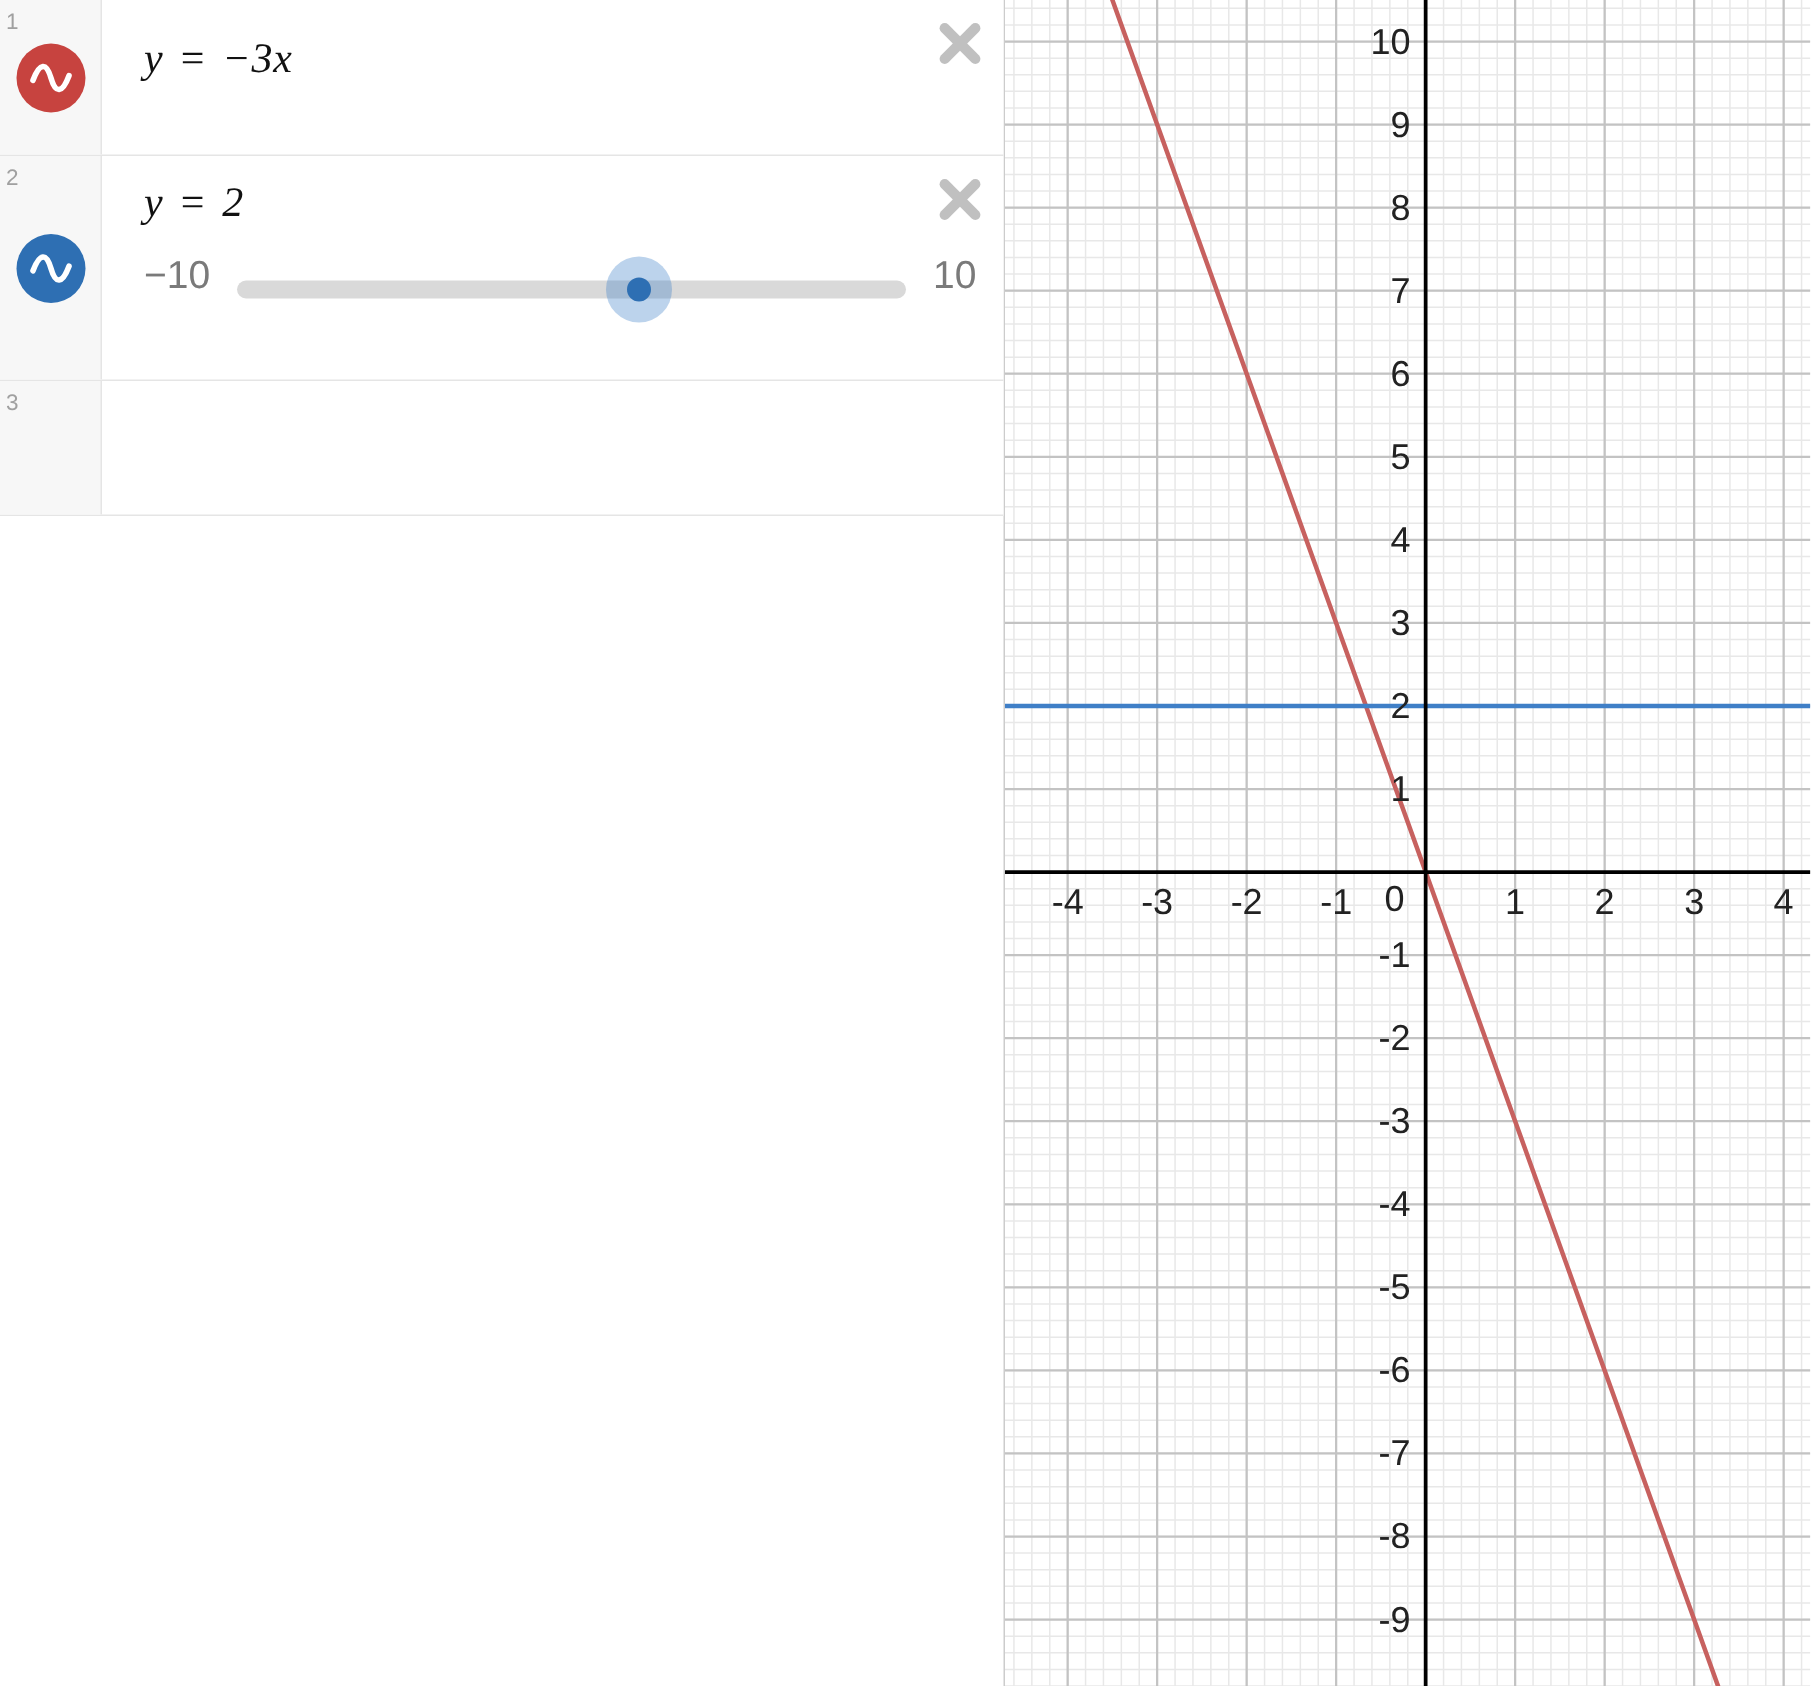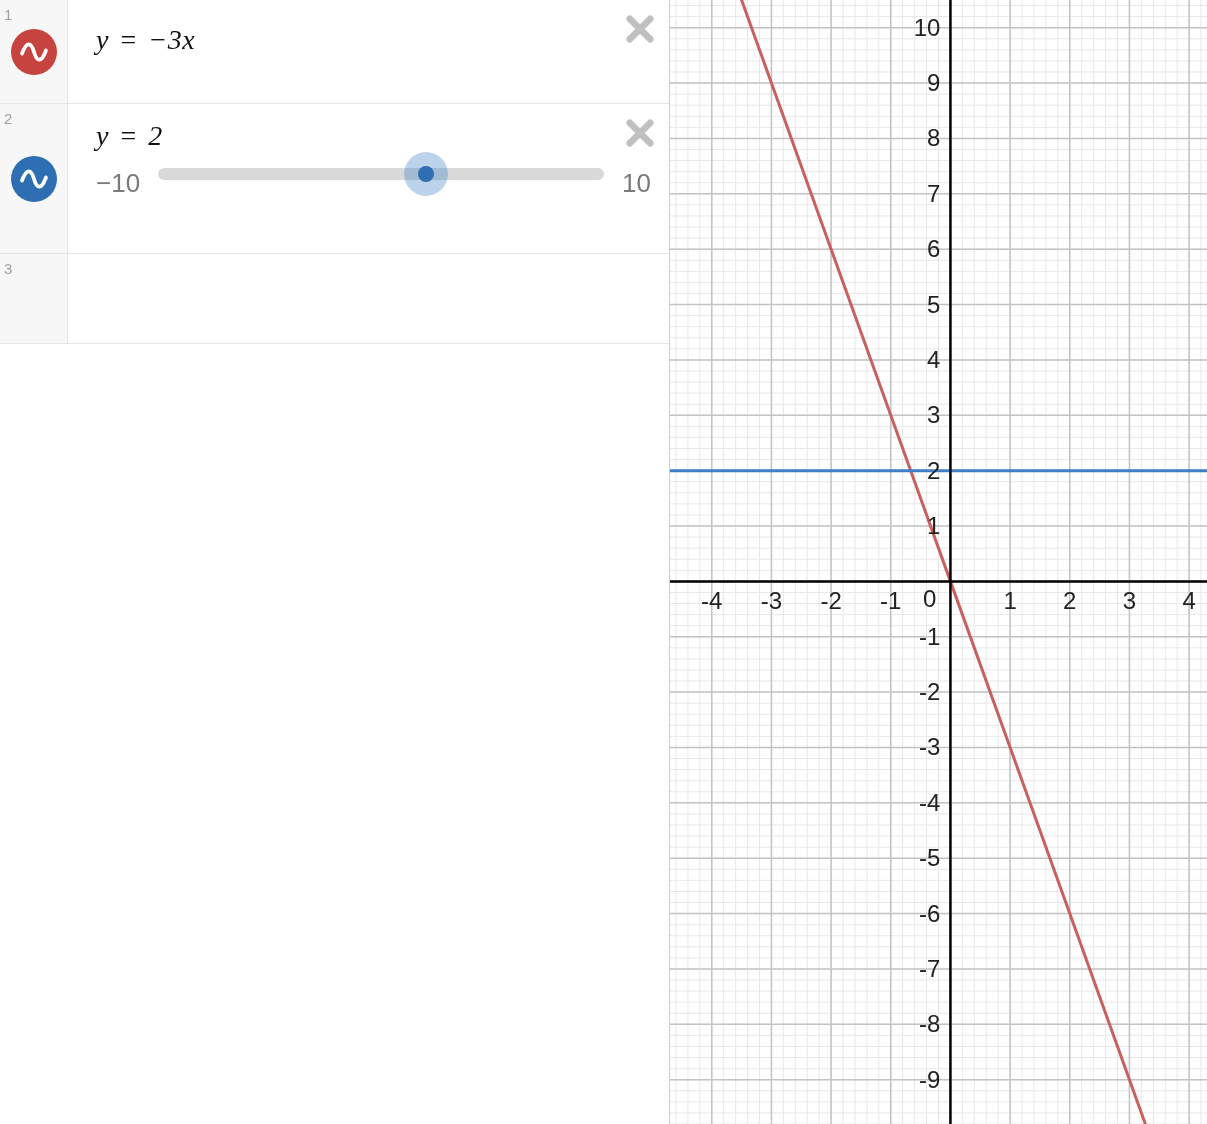--- a/index.html
+++ b/index.html
@@ -35,21 +35,21 @@
   }
   .eqn .op { font-style:normal; padding:0 4px; }
 
   .close-icon {
     position:absolute; top:12px; right:12px; width:34px; height:34px; cursor:pointer;
   }
   .close-icon svg { width:100%; height:100%; }
   .close-icon line { stroke:#c0c0c0; stroke-width:8; stroke-linecap:round; }
 
   
-  .slider-wrap { display:flex; align-items:flex-start; gap:18px; margin-top:16px; }
+  .slider-wrap { display:flex; align-items:flex-end; gap:18px; margin-top:16px; }
   .slider-end { font-size:26px; color:#7a7a7a; font-style:normal; }
   .slider-track {
     flex:1; height:12px; background:#d9d9d9; border-radius:6px; position:relative;
   }
   .slider-thumb-halo {
     position:absolute; top:50%; transform:translate(-50%,-50%);
     width:44px; height:44px; border-radius:50%; background:rgba(63,128,200,0.35);
     display:flex; align-items:center; justify-content:center;
   }
   .slider-thumb {

